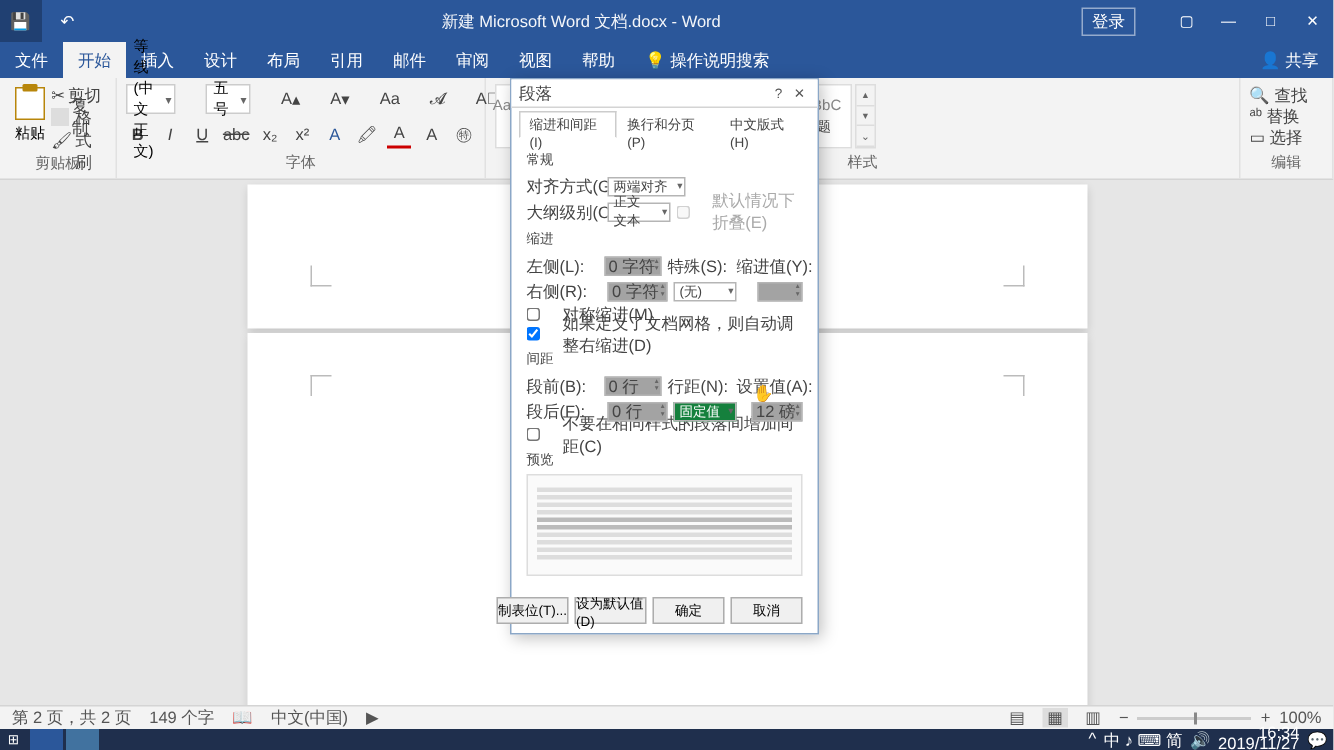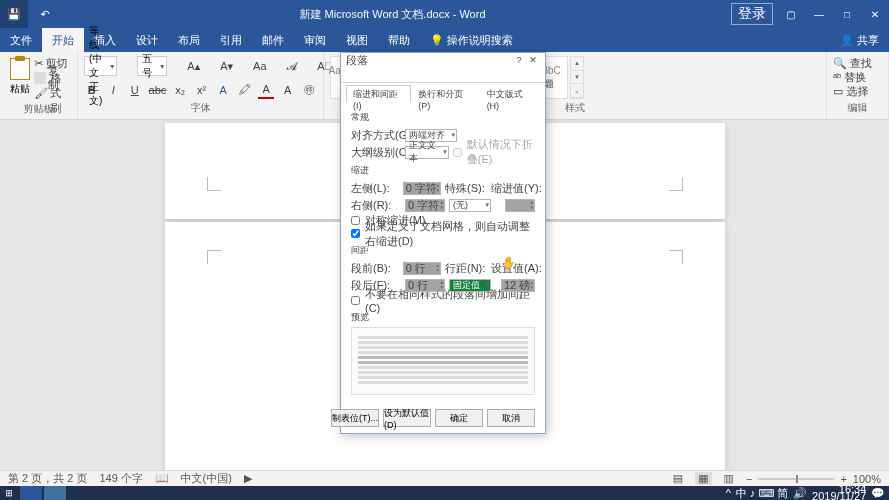--- a/index.html
+++ b/index.html
@@ -2,21 +2,21 @@
 <html><head>
 <meta charset="utf-8">
 <style>
 *{margin:0;padding:0;box-sizing:border-box;font-family:"Microsoft YaHei","Segoe UI",sans-serif;font-size:11px;user-select:none}
 body{width:889px;height:500px;background:#e6e6e6;position:relative;overflow:hidden}
 .title-bar{height:28px;background:#2b579a;display:flex;align-items:center;color:#fff}
 .title-bar .save-icon{width:28px;height:28px;display:flex;align-items:center;justify-content:center;background:#204072}
 .title-bar .doc-title{flex:1;text-align:center;font-size:11px;opacity:.95}
 .title-bar .win-ctrls{display:flex}
 .title-bar .win-ctrls div{width:28px;height:28px;display:flex;align-items:center;justify-content:center;font-size:10px}
-.title-bar .login-box{border:1px solid rgba(255,255,255,.5);padding:1px 6px;margin-right:4px;font-size:14px}
+.title-bar .login-box{border:1px solid rgba(255,255,255,.5);padding:1px 6px;margin-right:20px;font-size:11px}
 .tabs{height:24px;background:#2b579a;display:flex;align-items:stretch;color:#fff}
 .tabs .tab{padding:0 10px;display:flex;align-items:center;font-size:11px;cursor:pointer}
 .tabs .tab.active{background:#f3f3f3;color:#2b579a}
 .tabs .spacer{flex:1}
 .tabs .share{padding:0 10px;display:flex;align-items:center;gap:3px}
 .ribbon{height:68px;background:#f3f3f3;border-bottom:1px solid #d4d4d4;display:flex;position:relative}
 .ribbon-group{border-right:1px solid #e1e1e1;padding:4px 8px;display:flex;flex-direction:column;justify-content:space-between}
 .ribbon-group .label{text-align:center;font-size:10px;color:#666;margin-top:2px}
 .clipboard-group{width:78px}
 .clip-top{display:flex;height:44px}
@@ -60,40 +60,40 @@
 .status-bar .zoom{display:flex;align-items:center;gap:6px}
 .zoom-track{width:76px;height:2px;background:#ccc;position:relative}
 .zoom-track:before{content:"";position:absolute;left:50%;top:-3px;width:2px;height:8px;background:#888}
 .taskbar{position:absolute;bottom:0;left:0;right:0;height:14px;background:#1f2f4d;display:flex;align-items:center}
 .taskbar .start{width:18px;height:14px;display:flex;align-items:center;justify-content:center;color:#fff;font-size:9px}
 .taskbar .app{width:22px;height:14px;background:#2b579a;margin-left:2px}
 .taskbar .tray{margin-left:auto;display:flex;align-items:center;gap:5px;color:#fff;font-size:8px;padding-right:4px}
 .taskbar .clock{text-align:right;line-height:7px;font-size:7px}
 
 .dialog{position:absolute;top:52px;left:340px;width:206px;background:#fff;border:1px solid #8ba7c7;box-shadow:2px 2px 10px rgba(0,0,0,.25)}
-.dialog-title{height:30px;background:#fff;border-bottom:1px solid #d4d4d4;display:flex;align-items:flex-start;padding:0 5px;color:#444;font-size:10px}
+.dialog-title{height:19px;background:#fff;border-bottom:1px solid #d4d4d4;display:flex;align-items:center;padding:0 5px;color:#444;font-size:10px}
 .dialog-title .spacer{flex:1}
 .dialog-title .dbtn{width:14px;height:14px;display:flex;align-items:center;justify-content:center;font-size:9px;color:#555}
 .dialog-title .close{background:#fff}
 .dialog-tabs{height:18px;display:flex;padding:0 5px;margin-top:2px}
 .dialog-tabs .dtab{padding:2px 6px;font-size:9px;color:#444;border:1px solid transparent;cursor:pointer}
 .dialog-tabs .dtab.active{border:1px solid #ccc;border-bottom:1px solid #fff;background:#fff;position:relative;z-index:1}
 .dialog-body{padding:4px 10px 8px;font-size:9px;color:#444}
 .sect{margin-top:3px}
 .sect-head{font-size:9px;margin:4px 0 3px}
 .row{display:flex;align-items:center;gap:4px;height:16px;margin:1px 0}
 .lbl{width:50px;white-space:nowrap}
 .sel{border:1px solid #b5b5b5;background:#fff;height:13px;padding:0 10px 0 3px;font-size:9px;position:relative;display:flex;align-items:center}
 .sel:after{content:"▾";position:absolute;right:1px;font-size:7px;color:#666}
 .sel.w60{width:52px}
 .sel.w42{width:42px}
 .sel.high{background:#15803d;color:#fff}
 .spin{width:40px;height:13px;border:1px solid #b5b5b5;display:flex;align-items:center;padding:0 2px;background:#a3a3a3;position:relative}
 .spin:after{content:"▴\A▾";white-space:pre;position:absolute;right:1px;font-size:5px;line-height:5px;color:#666}
-.chk{display:flex;align-items:center;gap:5px;height:13px;font-size:9px}
+.chk{display:flex;align-items:center;gap:15px;height:13px;font-size:9px}
 .chk input{width:9px;height:9px}
 .preview-box{border:1px solid #ddd;height:68px;margin-top:3px;background:#fafafa;padding:6px;overflow:hidden}
 .preview-box .line{height:3px;background:#ddd;margin:2px 0}
 .dialog-footer{padding:6px 10px;display:flex;gap:4px;justify-content:flex-end}
 .dlg-btn{min-width:48px;height:18px;border:1px solid #adadad;background:#f0f0f0;font-size:9px;display:flex;align-items:center;justify-content:center;cursor:pointer}
 .dlg-btn.left{margin-right:auto}
 .bulb{color:#f5a623}
 .cursor-icon{position:absolute;left:502px;top:256px;font-size:11px;pointer-events:none;color:#333}
 </style>
 </head>

